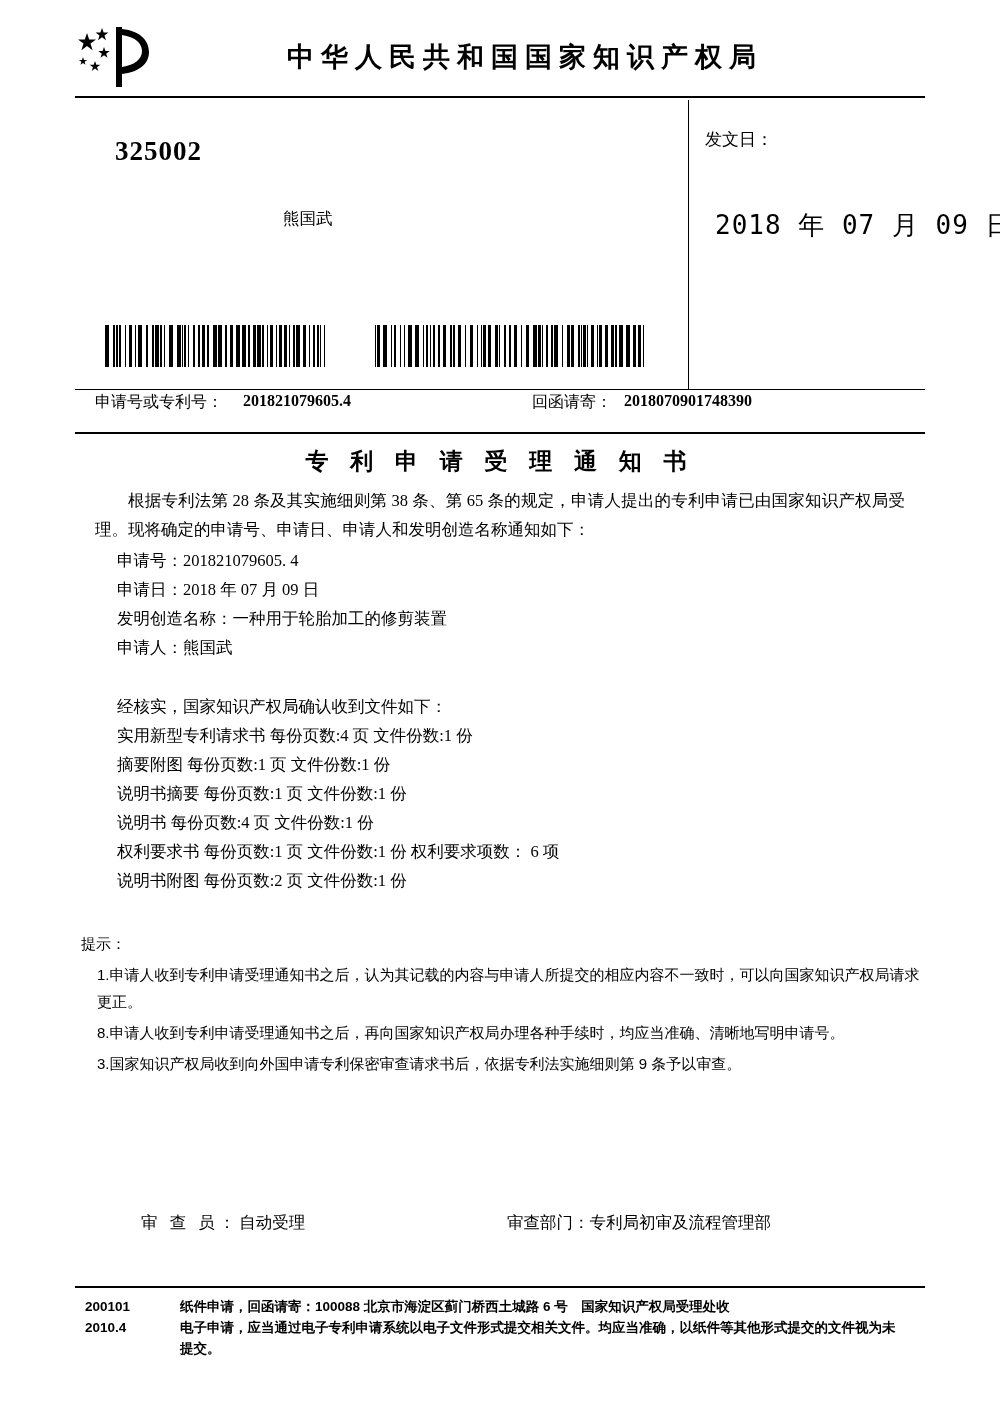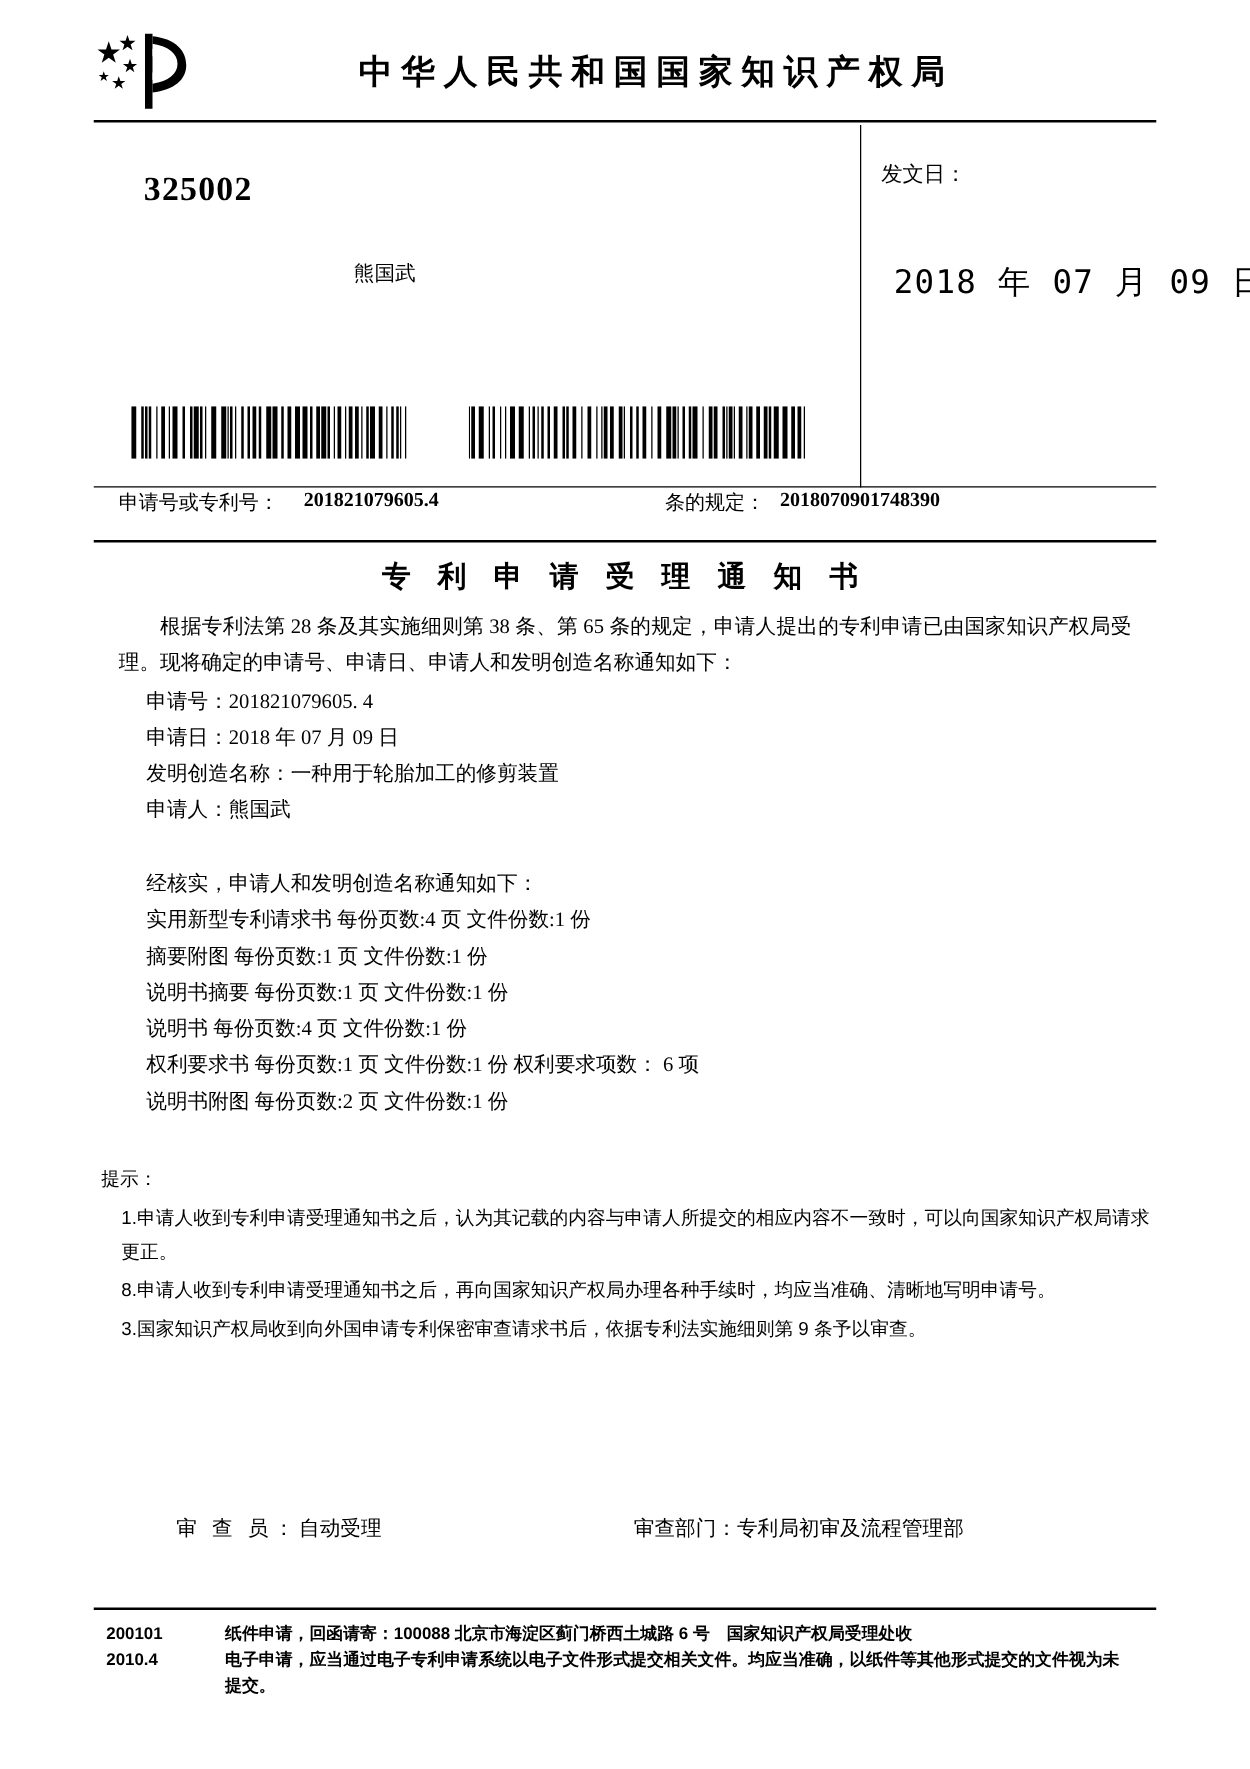--- a/index.html
+++ b/index.html
@@ -527,36 +527,36 @@
       <i style="width:2px;background:transparent"></i>
       <i style="width:1px;background:#000"></i>
       <i style="width:3px;background:transparent"></i>
     </div>
 
   <div class="rule-mid1"></div>
 
   <div class="appno-row">
     <span class="appno-label">申请号或专利号：</span>
     <span class="appno-value">201821079605.4</span>
-    <span class="serial-label">条的规定：</span>
+    <span class="serial-label">回函请寄：</span>
     <span class="serial-value">2018070901748390</span>
   </div>
   <div class="rule-mid2"></div>
 
   <div class="doc-title">专 利 申 请 受 理 通 知 书</div>
 
   <div class="body-zone">
     <div class="para">根据专利法第 28 条及其实施细则第 38 条、第 65 条的规定，申请人提出的专利申请已由国家知识产权局受理。现将确定的申请号、申请日、申请人和发明创造名称通知如下：</div>
     <div class="field-list">
       <div>申请号：201821079605. 4</div>
       <div>申请日：2018 年 07 月 09 日</div>
       <div>发明创造名称：一种用于轮胎加工的修剪装置</div>
       <div>申请人：熊国武</div>
     </div>
-    <div class="docs-intro">经核实，申请人和发明创造名称通知如下：</div>
+    <div class="docs-intro">经核实，国家知识产权局确认收到文件如下：</div>
     <div class="docs-list">
       <div>实用新型专利请求书 每份页数:4 页  文件份数:1 份</div>
       <div>摘要附图 每份页数:1 页  文件份数:1 份</div>
       <div>说明书摘要 每份页数:1 页  文件份数:1 份</div>
       <div>说明书 每份页数:4 页  文件份数:1 份</div>
       <div>权利要求书 每份页数:1 页  文件份数:1 份  权利要求项数： 6 项</div>
       <div>说明书附图 每份页数:2 页  文件份数:1 份</div>
     </div>
   </div>
 

